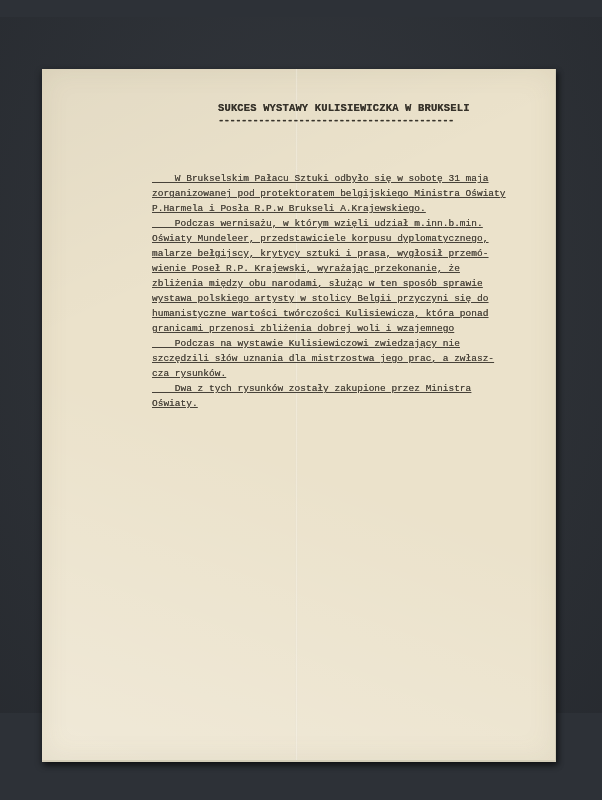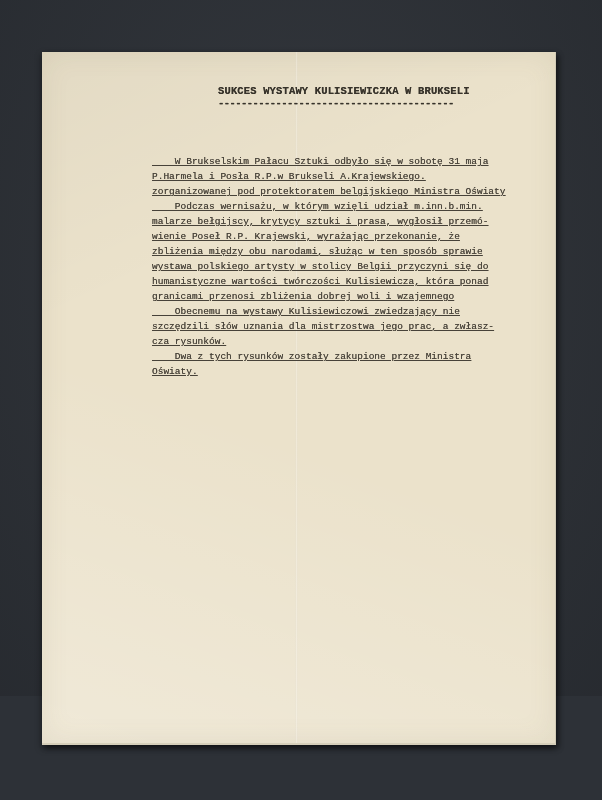--- a/index.html
+++ b/index.html
@@ -13,20 +13,21 @@
   body{
     background:var(--bg-color);
     font-family:"Liberation Mono","DejaVu Sans Mono",monospace;
   }
   .scene{
     position:relative;
     width:602px;height:696px;
     background:
       radial-gradient(ellipse at 50% 40%, rgba(255,255,255,0.03), rgba(0,0,0,0.12)),
       var(--bg-color);
+    margin-top: 17px;
   }
   .paper{
     position:absolute;
     left:42px;top:52px;
     width:514px;height:693px;
     background:
       linear-gradient(155deg, rgba(0,0,0,0.035) 0%, rgba(0,0,0,0) 30%),
       linear-gradient(20deg, rgba(255,255,255,0.25) 0%, rgba(255,255,255,0) 45%),
       var(--paper-color);
     box-shadow:
@@ -90,36 +91,37 @@
 <div class="scene">
   <div class="paper">
     <div class="crease"></div>
     <div class="title-block">
       <div class="title">SUKCES WYSTAWY KULISIEWICZKA W BRUKSELI</div>
       <div class="underline">-----------------------------------------</div>
     </div>
     <div class="body-text" id="body-text">
         <div class="paragraph">
           <div class="text-line">    W Brukselskim Pałacu Sztuki odbyło się w sobotę 31 maja</div>
+          <div class="text-line">zorganizowanej pod protektoratem belgijskiego Ministra Oświaty</div>
           <div class="text-line">P.Harmela i Posła R.P.w Brukseli A.Krajewskiego.</div>
-          <div class="text-line">zorganizowanej pod protektoratem belgijskiego Ministra Oświaty</div>
         </div>
         <div class="paragraph">
           <div class="text-line">    Podczas wernisażu, w którym wzięli udział m.inn.b.min.</div>
+          <div class="text-line">Oświaty Mundeleer, przedstawiciele korpusu dyplomatycznego,</div>
           <div class="text-line">malarze bełgijscy, krytycy sztuki i prasa, wygłosił przemó-</div>
           <div class="text-line">wienie Poseł R.P. Krajewski, wyrażając przekonanie, że</div>
           <div class="text-line">zbliżenia między obu narodami, służąc w ten sposób sprawie</div>
           <div class="text-line">wystawa polskiego artysty w stolicy Belgii przyczyni się do</div>
         </div>
         <div class="paragraph">
           <div class="text-line">humanistyczne wartości twórczości Kulisiewicza, która ponad</div>
           <div class="text-line">granicami przenosi zbliżenia dobrej woli i wzajemnego</div>
         </div>
         <div class="paragraph">
-          <div class="text-line">    Obecnemu na wystawy Kulisiewiczowi zwiedzający nie</div>
+          <div class="text-line">    Podczas na wystawie Kulisiewiczowi zwiedzający nie</div>
           <div class="text-line">szczędzili słów uznania dla mistrzostwa jego prac, a zwłasz-</div>
           <div class="text-line">cza rysunków.</div>
         </div>
         <div class="paragraph">
           <div class="text-line">    Dwa z tych rysunków zostały zakupione przez Ministra</div>
           <div class="text-line">Oświaty.</div>
         </div>
       </div>
   </div>
 </div>

